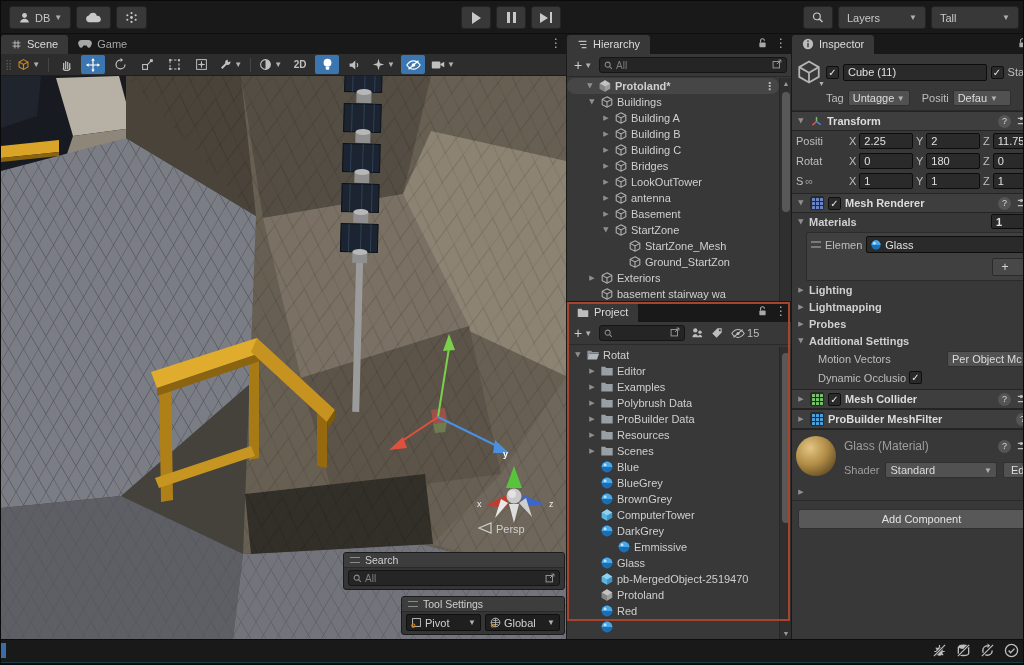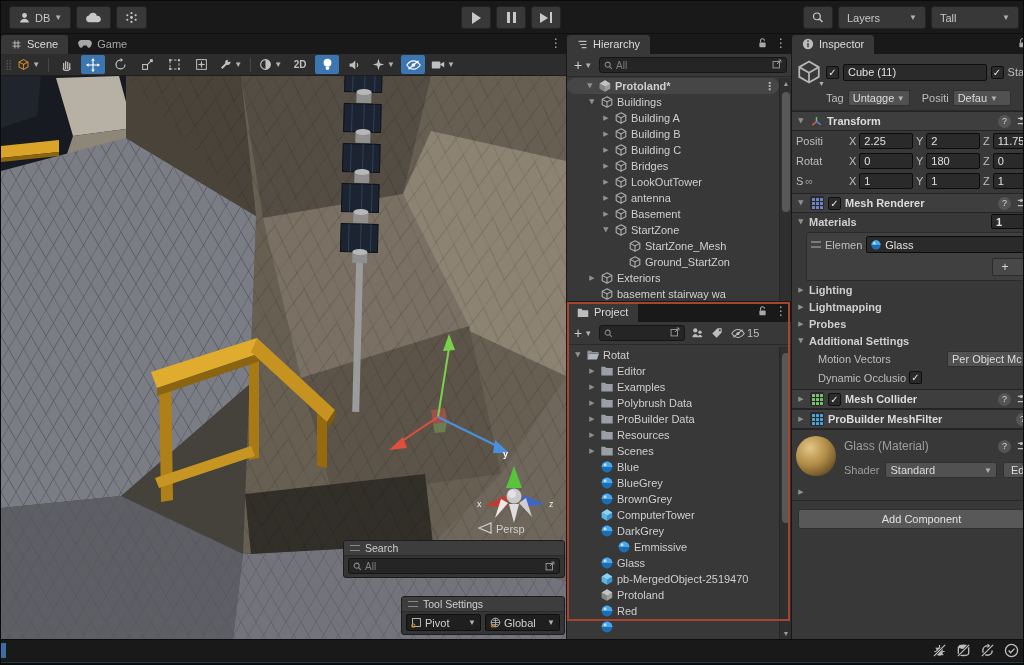--- a/index.html
+++ b/index.html
@@ -53,21 +53,21 @@
   .st-btn { height:19px; min-width:24px; border-radius:2px; display:flex; align-items:center; justify-content:center; gap:2px; color:#c0c0c0; padding:0 3px; }
   .st-btn.on { background:#3c76b0; }
   .st-sep { width:1px; height:14px; background:#454545; margin:0 2px; }
   .drag-dots { color:#555; font-size:10px; letter-spacing:-1px; }
   #viewport { position:absolute; left:0; top:42px; width:565px; height:563px; background:#413d38; }
   #viewport svg { display:block; }
 
   .overlay { position:absolute; background:rgba(50,50,50,.95); border:1px solid #1c1c1c; border-radius:3px; overflow:hidden; }
   .ov-head { height:15px; background:#3d3d3d; border-bottom:1px solid #2a2a2a; display:flex; align-items:center; gap:5px; padding:0 6px; color:#cfcfcf; font-size:10.5px; }
   .handle-lines { width:10px; height:6px; border-top:1.5px solid #8a8a8a; border-bottom:1.5px solid #8a8a8a; }
-  #ov-search { left:342px; top:464px; width:222px; height:38px; }
+  #ov-search { left:342px; top:476px; width:222px; height:38px; }
   #ov-search .body { display:flex; align-items:center; padding:2px 4px; }
   #ov-tools { left:400px; top:520px; width:164px; height:39px; }
   #ov-tools .body { display:flex; gap:4px; padding:2px 4px; }
   .tool-dd { flex:1; height:17px; background:#1f1f1f; border:1px solid #101010; border-radius:2px; display:flex; align-items:center; gap:3px; padding:0 4px; color:#cfcfcf; }
   .tool-dd .caret { margin-left:auto; }
 
   
   #hierarchy-panel { left:565px; top:33px; width:225px; height:267px; border-left:1px solid #191919; }
   #hier-tree { top:44px; bottom:0; }
   #project-panel { left:565px; top:300px; width:225px; height:338px; border-left:1px solid #191919; border-top:1px solid #191919; }

